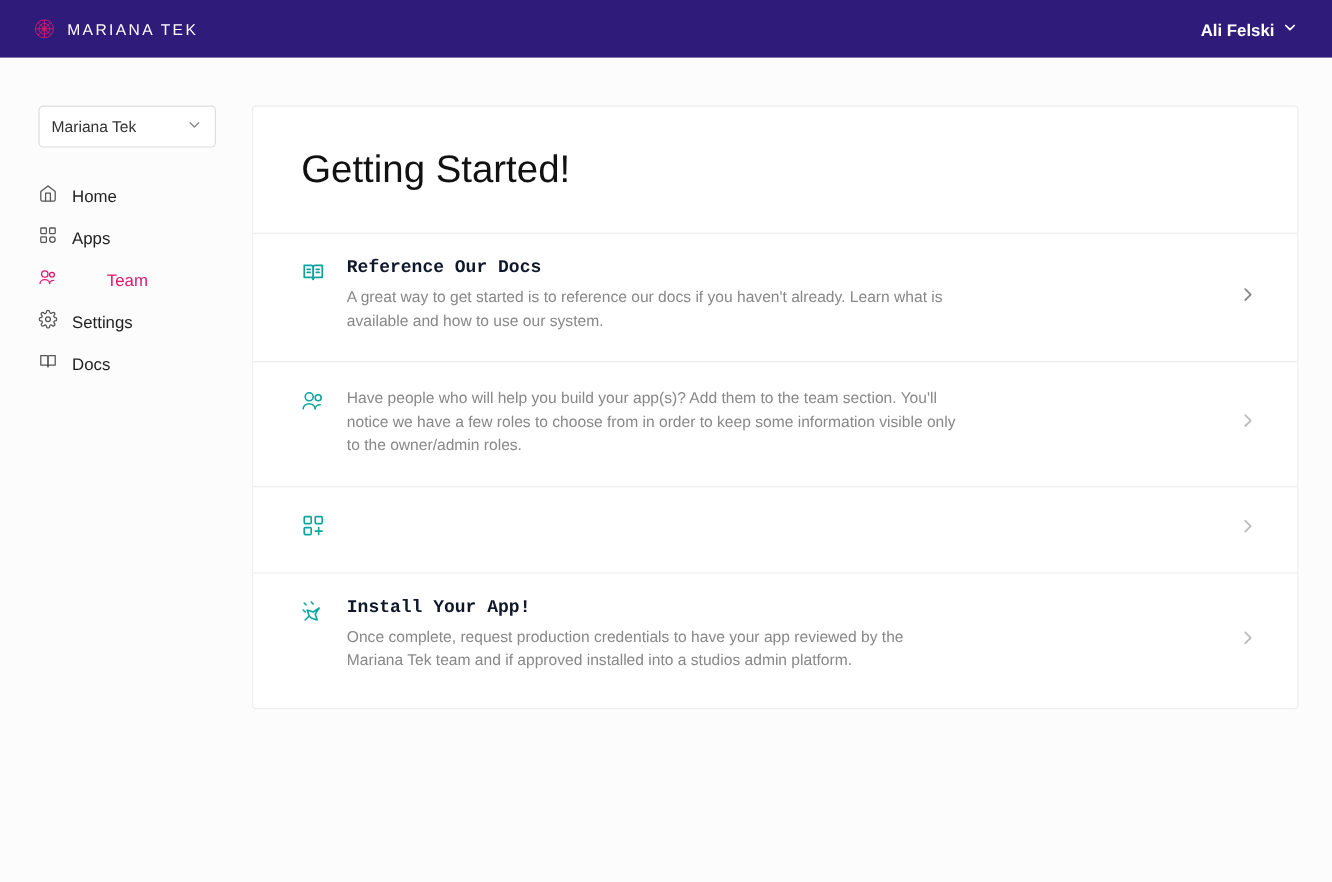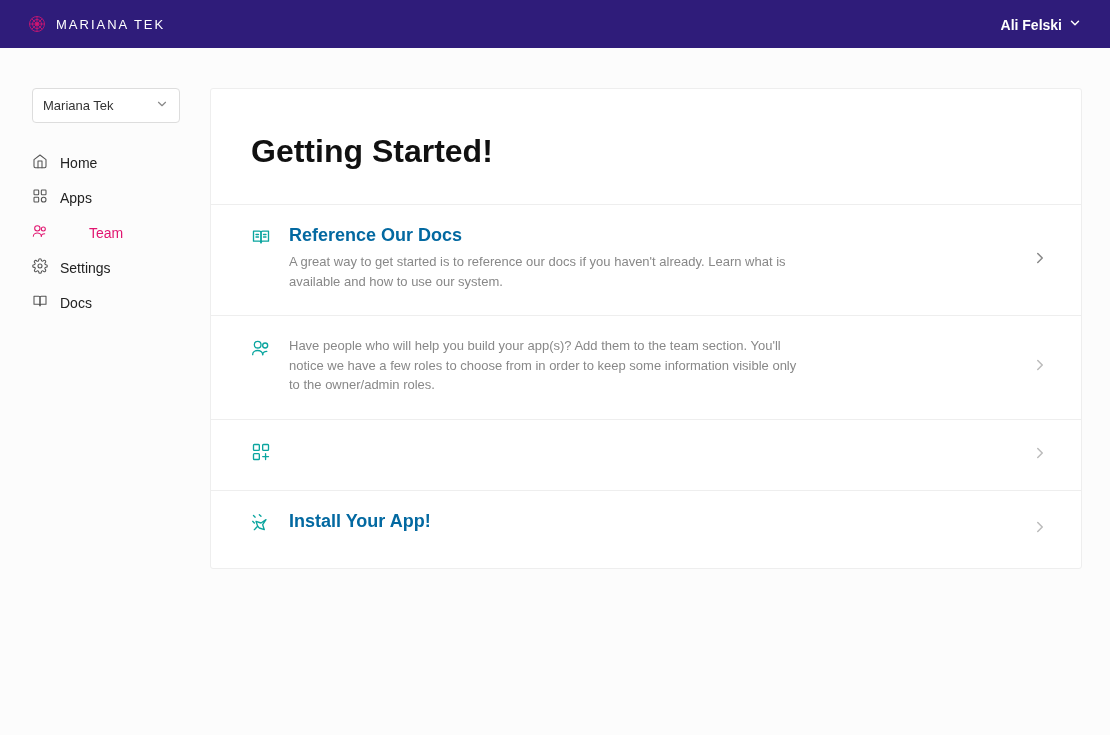--- a/index.html
+++ b/index.html
@@ -59,37 +59,37 @@
 .nav li.active svg { stroke: #e11570; }
 .nav li svg { stroke: #555; }
 
 .main {
   flex: 1;
   background: #fff;
   border: 1px solid #eee;
   border-radius: 3px;
 }
 .main-header { padding: 34px 40px 28px 40px; }
-.main-title { font-size: 32px; font-weight: 700; color: #111; margin-bottom: 6px; margin-top: 10px; }
+.main-title { font-size: 32px; font-weight: 400; color: #111; margin-bottom: 6px; }
 .main-subtitle { font-size: 14px; color: #222; padding-left: 4px; }
 
 .card-list { border-top: 1px solid #eee; }
 .card {
   display: flex;
   align-items: flex-start;
   gap: 18px;
   padding: 20px 40px 24px 40px;
   border-bottom: 1px solid #eee;
   cursor: pointer;
   position: relative;
 }
 .card:last-child { border-bottom: none; padding-bottom: 30px; }
 .card-icon { width: 20px; flex-shrink: 0; margin-top: 2px; }
 .card-body { flex: 1; max-width: 510px; }
-.card-title { font-size: 18px; font-weight: 600; color: #0369a1; margin-bottom: 6px; }
+.card-title { font-size: 15px; font-weight: 600; color: #0f172a; margin-bottom: 6px; font-family: Liberation Mono, monospace; }
 .card-desc { font-size: 13px; color: #888; line-height: 1.5; }
 .card-chevron {
   position: absolute;
   right: 32px;
   top: 50%;
   transform: translateY(-50%);
 }
 </style>
 </head>
 <body>
@@ -253,20 +253,21 @@
           <svg width="20" height="20" viewBox="0 0 24 24" fill="none" stroke="#0aa59f" stroke-width="1.6" stroke-linecap="round" stroke-linejoin="round">
               <path d="M4 20l4-4"></path>
               <path d="M8 16l-2-6 6 2 6-4-4 6 2 6-6-2z"></path>
               <line x1="2" y1="10" x2="4" y2="12"></line>
               <line x1="10" y1="2" x2="12" y2="4"></line>
               <line x1="3" y1="3" x2="5" y2="5"></line>
             </svg>
         </span>
         <div class="card-body">
           <div class="card-title">Install Your App!</div>
+          <div class="card-desc">Once complete, request production credentials to have your app reviewed by the Mariana Tek team and if approved installed into a studios admin platform.</div>
         </div>
         <span class="card-chevron">
           <svg width="18" height="18" viewBox="0 0 24 24" fill="none" stroke="#bbb" stroke-width="2" stroke-linecap="round" stroke-linejoin="round">
               <polyline points="9 18 15 12 9 6"></polyline>
             </svg>
         </span>
       </div>
 
     </div>
   </main>

